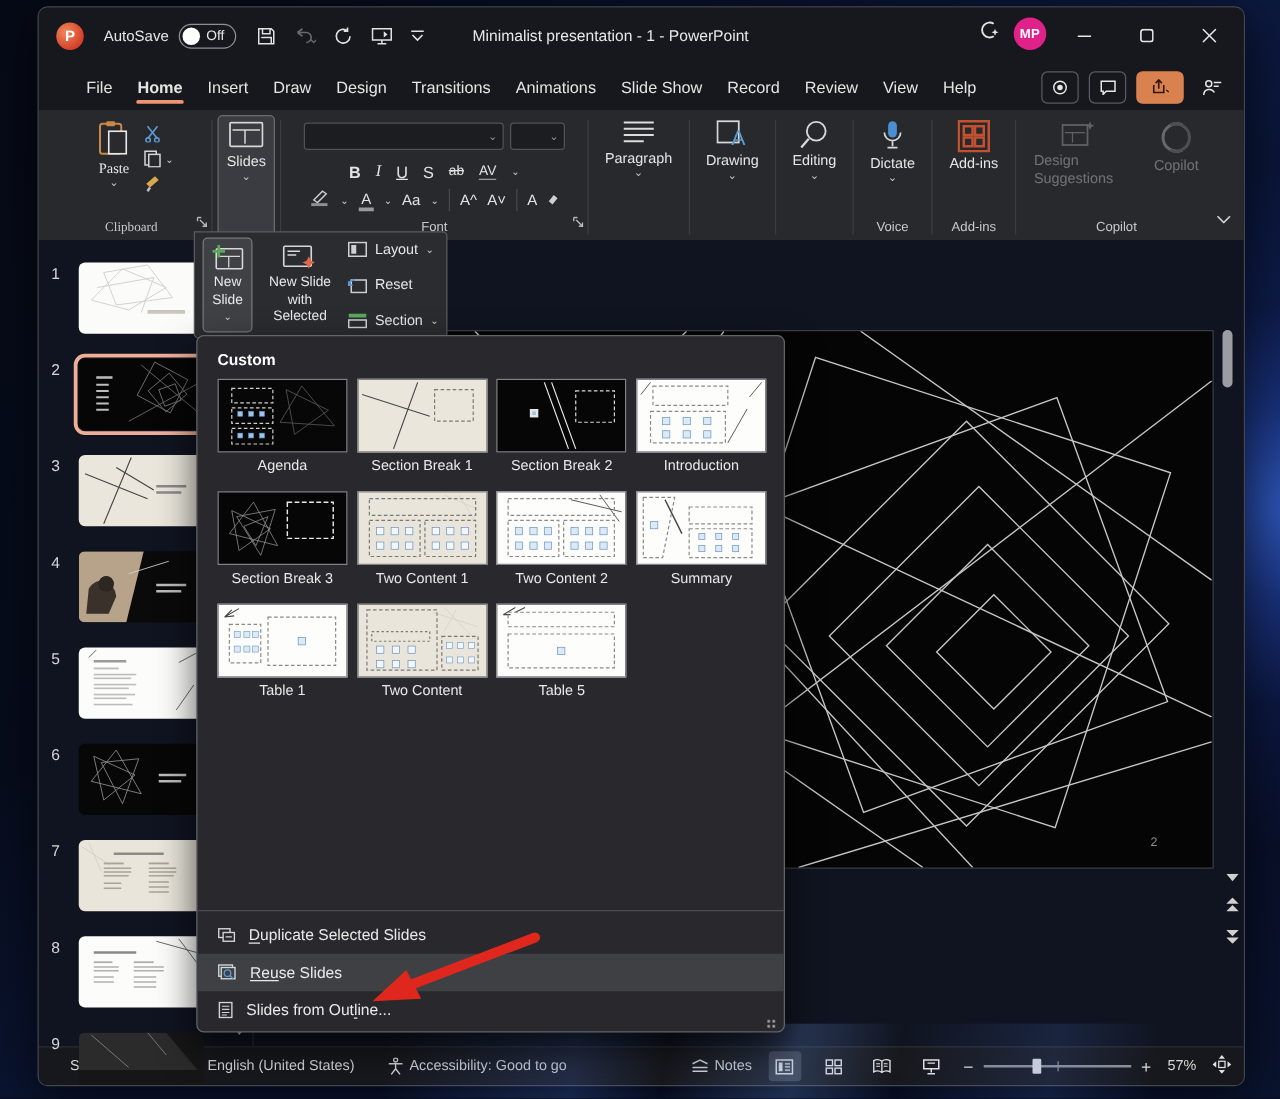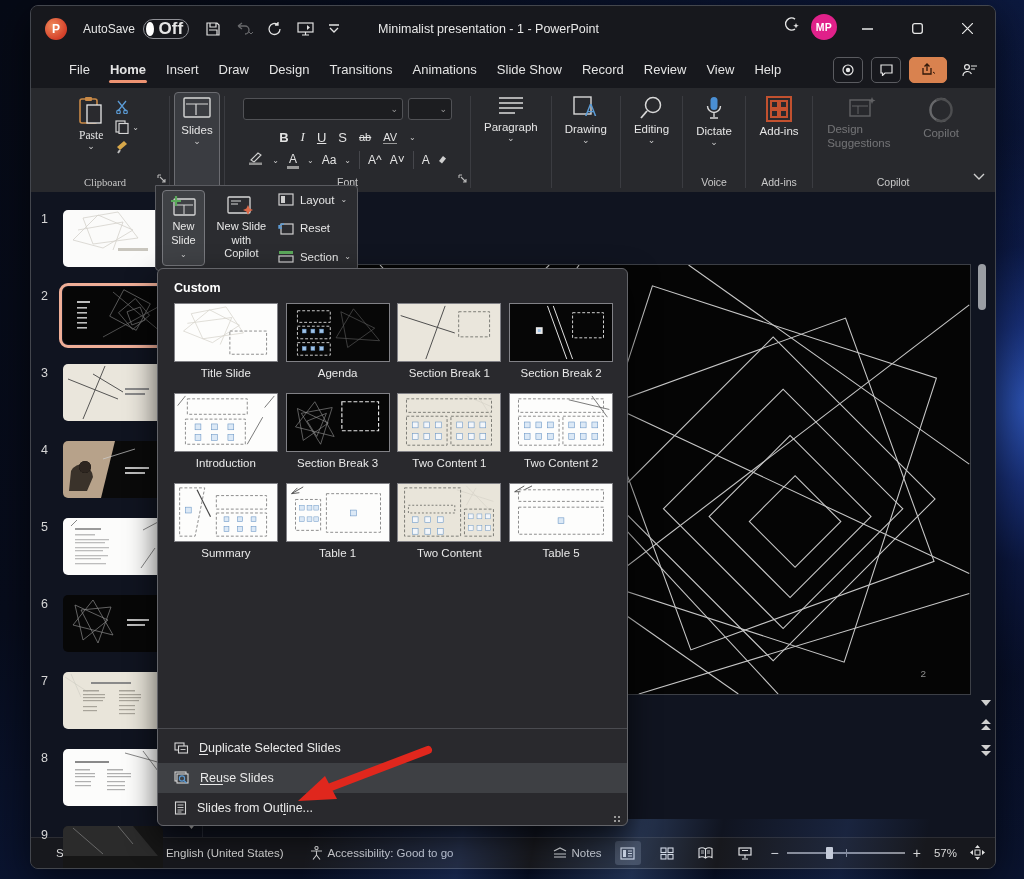--- a/index.html
+++ b/index.html
@@ -18,21 +18,21 @@
   .window { position:absolute; left:30px; top:5px; width:966px; height:864px;
     background:#1e1f22; border:1px solid #43464d; border-radius:8px; overflow:hidden;
     display:flex; flex-direction:column; box-shadow:0 10px 40px rgba(0,0,0,.6); }
 
   
   .titlebar { height:45px; background:#17181d; display:flex; align-items:center; padding:0 8px 0 14px; flex:none; }
   .pptlogo { width:22px; height:22px; border-radius:50%示; border-radius:50%; background:radial-gradient(circle at 35% 35%, #f08a5a, #d4402a 70%); color:#fff; font-size:12px; font-weight:bold; display:flex; align-items:center; justify-content:center; }
   .autosave-label { color:#e6e6e6; font-size:12px; margin:0 8px 0 16px; }
   .toggle { width:46px; height:20px; border:1px solid #8f9096; border-radius:10px; display:flex; align-items:center; padding:0 5px 0 2px; gap:5px; }
   .knob { width:14px; height:14px; background:#fff; border-radius:50%; }
-  .toggle-state { color:#e6e6e6; font-size:17px;font-weight:bold; }
+  .toggle-state { color:#e6e6e6; font-size:11px; }
   .qat { display:flex; align-items:center; gap:14px; margin-left:16px; color:#d8d8d8; }
   .qat svg { display:block; }
   .dim svg { opacity:.4; }
   .win-title { color:#e8e8e8; font-size:12.5px; margin-left:38px; white-space:nowrap; }
   .tb-right { margin-left:auto; display:flex; gap:10px; }
   .copilot-tb { color:#e0e0e0; }
   .avatar { width:26px; height:26px; border-radius:50%; background:var(--avatar,#e0218a); color:#fff; font-size:10.5px; font-weight:bold; display:flex; align-items:center; justify-content:center; letter-spacing:.3px; }
   .winbtn { width:40px; height:30px; display:flex; align-items:center; justify-content:center; color:#e8e8e8; font-size:13px; }
 
   
@@ -696,21 +696,21 @@
           <path d="M6 1 v10 M1 6 h10" stroke="var(--newslide-green,#5aa85a)" stroke-width="2.2"></path>
         </svg>
       <span><span>New</span><br><span>Slide</span> <span class="chev-sm">⌄</span></span>
     </div>
     <div class="fly-big">
       <svg width="30" height="22" viewBox="0 0 30 22">
           <rect x="2" y="2" width="22" height="16" rx="1" fill="none" stroke="#d8d8d8" stroke-width="1.3"></rect>
           <path d="M5 6 h10 M5 9 h7" stroke="#d8d8d8" stroke-width="1.2"></path>
           <path d="M22 10 l1.6 3.4 3.4 1.6 -3.4 1.6 -1.6 3.4 -1.6-3.4 -3.4-1.6 3.4-1.6z" fill="#dd6a4a"></path>
         </svg>
-      <span><span>New Slide</span><br><span>with Copilot</span></span>
+      <span><span>New Slide</span><br><span>with Selected</span></span>
     </div>
     <div class="fly-col">
       <div class="fly-item">
         <svg width="16" height="13" viewBox="0 0 16 13">
             <rect x="1" y="1" width="14" height="11" fill="none" stroke="#d0d0d0" stroke-width="1.2"></rect>
             <rect x="3" y="3" width="4" height="7" fill="#d0d0d0"></rect>
           </svg>
         <span>Layout</span>
           <span class="chev-sm">⌄</span>
       </div>
@@ -729,33 +729,20 @@
         <span>Section</span>
           <span class="chev-sm">⌄</span>
       </div>
     </div>
   </div>
 
   <div class="dropdown">
     <div class="dd-header">Custom</div>
     <div class="gallery">
 
-      <div class="cell">
-        <div class="lt" style="background:#fdfdfc;">
-            <svg viewBox="0 0 104 59">
-              <g stroke="#d8d5ce" fill="none" stroke-width=".8">
-                <path d="M8 28 L35 6 L66 22 L38 40z"></path>
-                <path d="M16 10 L52 3 L70 30 L28 36z"></path>
-                <path d="M12 20 L58 14 L46 42"></path>
-              </g>
-              <rect x="56" y="28" width="38" height="24" fill="none" stroke="#8a8a8a" stroke-dasharray="3 2"></rect>
-            </svg>
-          </div>
-        <div class="lname">Title Slide</div>
-      </div>
 
       <div class="cell">
         <div class="lt" style="background:#070707;">
             <svg viewBox="0 0 104 59">
               <g stroke="#555" fill="none" stroke-width=".7">
                 <path d="M55 8 L90 25 L62 45z M68 5 L95 38 L50 35z"></path>
               </g>
               <rect x="10" y="7" width="34" height="12" fill="none" stroke="#cfcfcf" stroke-dasharray="3 2"></rect>
               <rect x="10" y="23" width="34" height="13" fill="none" stroke="#cfcfcf" stroke-dasharray="3 2"></rect>
               <rect x="10" y="40" width="34" height="13" fill="none" stroke="#cfcfcf" stroke-dasharray="3 2"></rect>

